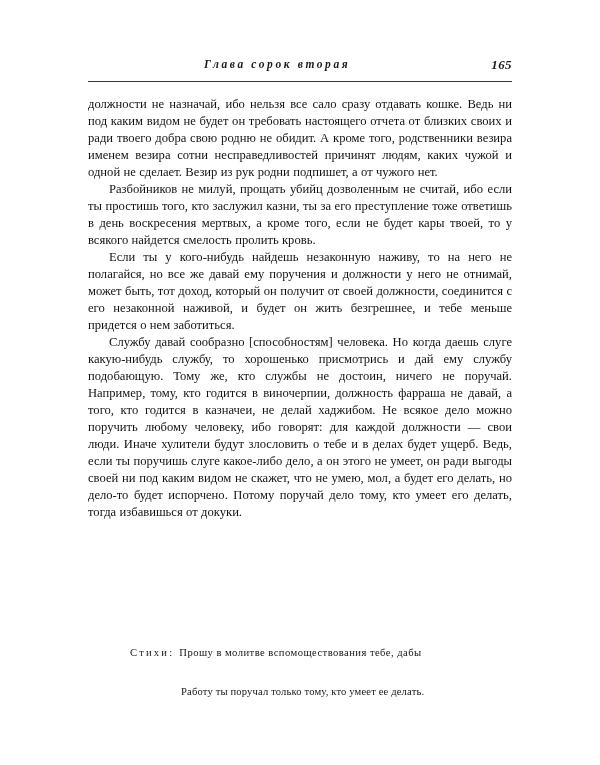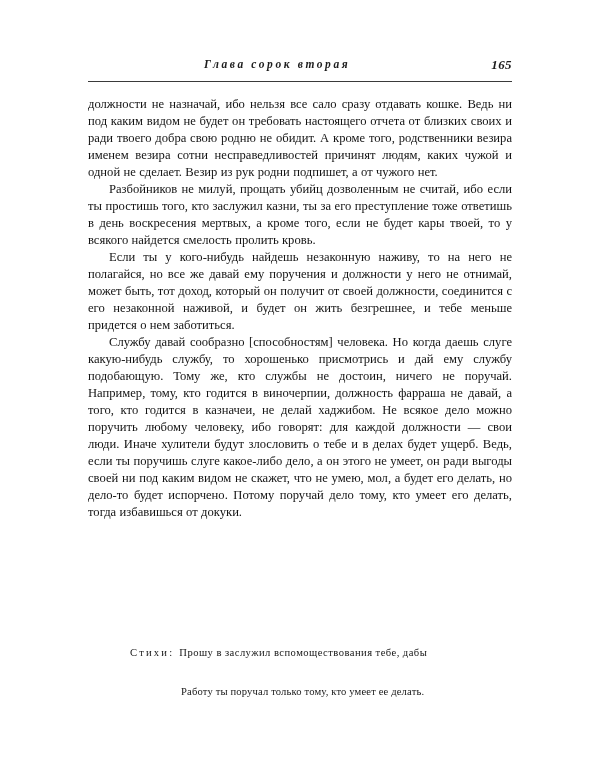--- a/index.html
+++ b/index.html
@@ -132,20 +132,20 @@
 
   <div class="body-block">
     <p class="para first">должности не назначай, ибо нельзя все сало сразу отдавать кошке. Ведь ни под каким видом не будет он требовать настоящего отчета от близких своих и ради твоего добра свою родню не обидит. А кроме того, родственники везира именем везира сотни несправедливостей причинят людям, каких чужой и одной не сделает. Везир из рук родни подпишет, а от чужого нет.</p>
     <p class="para">Разбойников не милуй, прощать убийц дозволенным не считай, ибо если ты простишь того, кто заслужил казни, ты за его преступление тоже ответишь в день воскресения мертвых, а кроме того, если не будет кары твоей, то у всякого найдется смелость пролить кровь.</p>
     <p class="para">Если ты у кого-нибудь найдешь незаконную наживу, то на него не полагайся, но все же давай ему поручения и должности у него не отнимай, может быть, тот доход, который он получит от своей должности, соединится с его незаконной наживой, и будет он жить безгрешнее, и тебе меньше придется о нем заботиться.</p>
     <p class="para">Службу давай сообразно [способностям] человека. Но когда даешь слуге какую-нибудь службу, то хорошенько присмотрись и дай ему службу подобающую. Тому же, кто службы не достоин, ничего не поручай. Например, тому, кто годится в виночерпии, должность фарраша не давай, а того, кто годится в казначеи, не делай хаджибом. Не всякое дело можно поручить любому человеку, ибо говорят: для каждой должности — свои люди. Иначе хулители будут злословить о тебе и в делах будет ущерб. Ведь, если ты поручишь слуге какое-либо дело, а он этого не умеет, он ради выгоды своей ни под каким видом не скажет, что не умею, мол, а будет его делать, но дело-то будет испорчено. Потому поручай дело тому, кто умеет его делать, тогда избавишься от докуки.</p>
   </div>
 
   <div class="verse-block">
     <div class="verse-line verse-line-1">
-      <span class="verse-label">Стихи:</span><span class="verse-text">Прошу в заслужил вспомоществования тебе, дабы</span>
+      <span class="verse-label">Стихи:</span><span class="verse-text">Прошу в молитве вспомоществования тебе, дабы</span>
     </div>
     <div class="verse-line verse-line-2">
       <span class="verse-text verse-text-2">Работу ты поручал только тому, кто умеет ее делать.</span>
     </div>
   </div>
 
 </div>
 
 </body></html>

